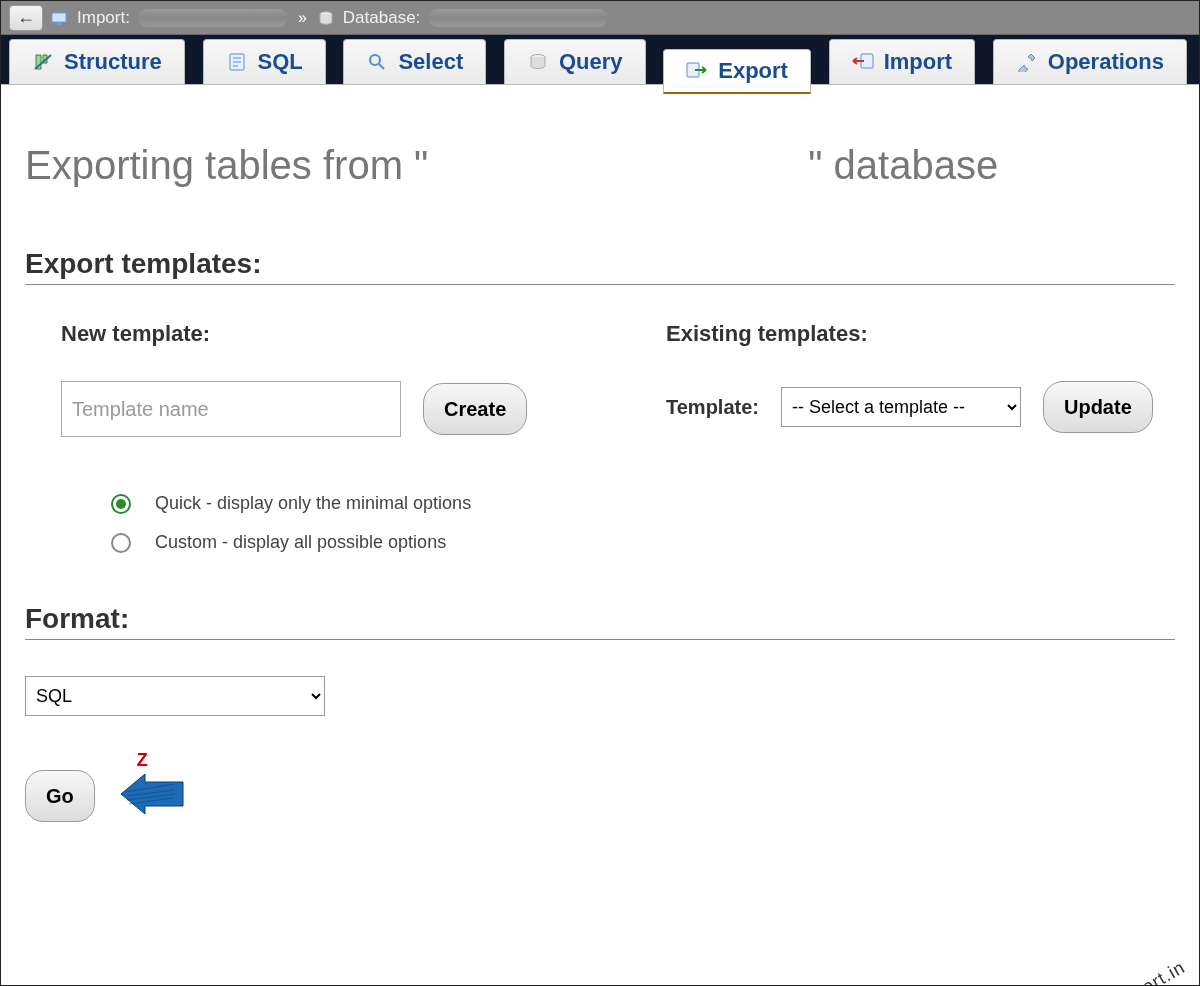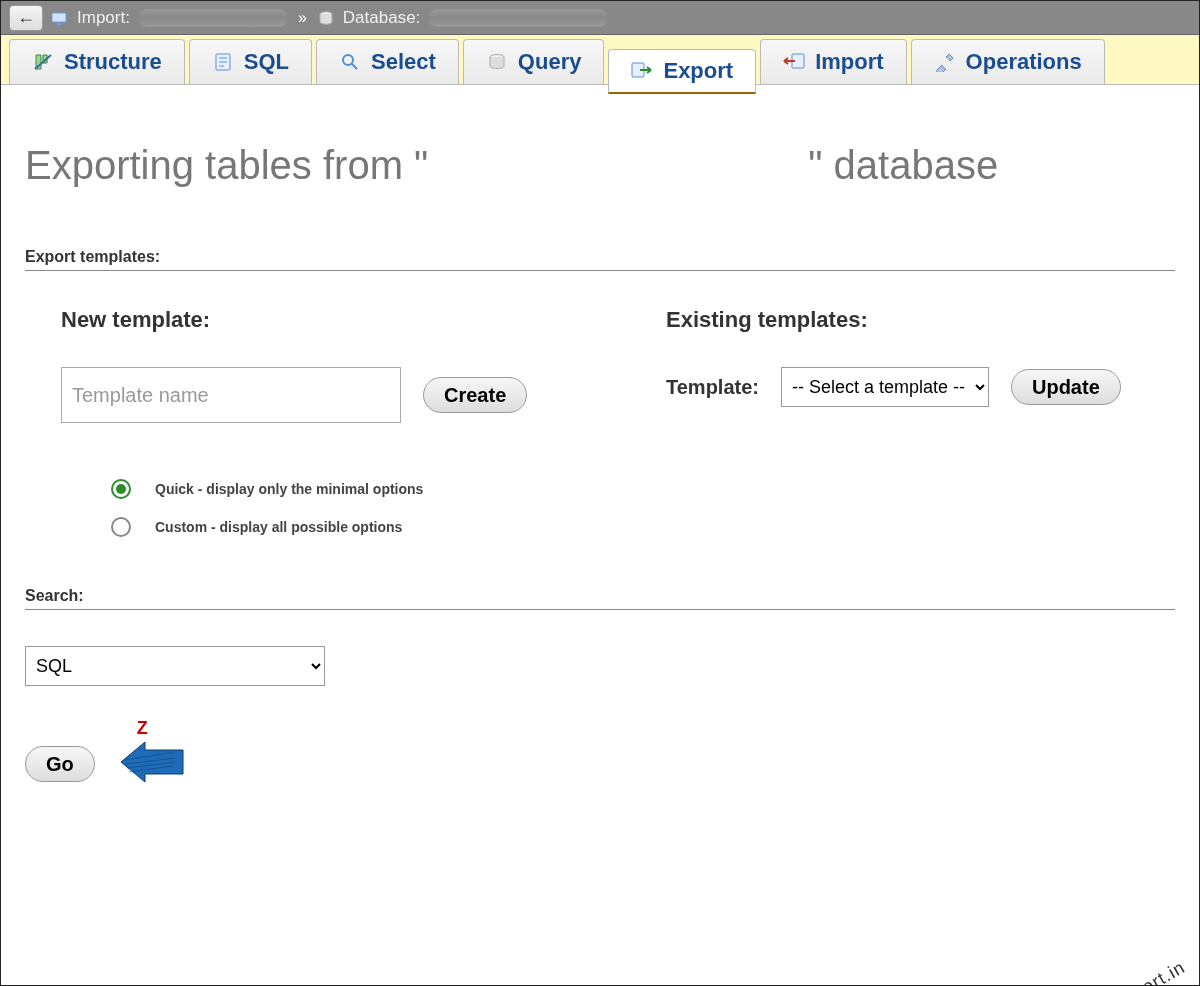--- a/index.html
+++ b/index.html
@@ -38,24 +38,25 @@
     .bc-sep { color: #fff; font-size: 16px; padding: 0 2px;}
     .bc-redacted {
       display:inline-block; height:18px;
       background: linear-gradient(#999,#888,#999);
       border-radius:10px; filter: blur(0.5px);
     }
     
     .tabs {
       display: flex;
       padding: 0 8px;
-      background: #fef9c3;
+      background: #0f172a;
       border-bottom: 1px solid #bbb;
       height: 50px;
       align-items: stretch;
+      justify-content: space-between;
     }
     .tab {
       display: flex;
       align-items: center;
       gap: 10px;
       padding: 0 22px;
       cursor: pointer;
       font-size: 22px;
       font-weight: 700;
       color: #1a4d8f;
@@ -75,21 +76,21 @@
     .tab .ticon { width:22px; height:22px; display:flex; align-items:center; justify-content:center; }
     
     .content { padding: 30px 24px 0 24px; }
     h1 {
       font-size: 40px;
       font-weight: 400;
       color: #777;
       margin: 28px 0 60px;
     }
     .section-title {
-      font-size: 16px;
+      font-size: 28px;
       font-weight: 700;
       color: #333;
       border-bottom: 1px solid #888;
       padding-bottom: 4px;
       margin-bottom: 36px;
     }
     .templates-row {
       display: flex;
       gap: 60px;
       margin-bottom: 56px;
@@ -101,37 +102,37 @@
       height: 56px;
       padding: 0 10px;
       font-size: 20px;
       color: #999;
       border: 1px solid #aaa;
       width: 340px;
       background:#fff;
     }
     input[type=text]::placeholder { color:#999; }
     .btn {
-      height: 36px; padding: 0 20px;
+      height: 52px; padding: 0 20px;
       font-size: 20px; font-weight: 700;
       background: linear-gradient(#f7f7f7,#ddd);
       border: 1px solid #999; border-radius: 20px;
       cursor: pointer;
     }
     .label-inline { font-size: 20px; font-weight: bold; }
     select {
       height: 40px; font-size: 18px;
       border: 1px solid #999;
       padding: 0 6px;
       background:#fff;
     }
     .radio-group { margin: 0 0 50px 86px; }
     .radio-row {
       display:flex; align-items:center; gap:24px;
-      font-size:14px; color:#444; margin-bottom:18px;font-weight:bold;
+      font-size:18px; color:#444; margin-bottom:18px;
     }
     .radio {
       width:20px; height:20px; border:2px solid #888;
       border-radius:50%; display:flex;
       align-items:center; justify-content:center;
       cursor: pointer;
     }
     .radio.checked { border-color:#2a8c2a; }
     .radio.checked::after {
       content:""; width:10px; height:10px; border-radius:50%;
@@ -257,40 +258,40 @@
       <div class="subhead">New template:</div>
       <div class="form-line">
         <input type="text" placeholder="Template name" style="">
         <button class="btn">Create</button>
       </div>
     </div>
     <div class="templates-col">
       <div class="subhead">Existing templates:</div>
       <div class="form-line">
         <span class="label-inline">Template:</span>
-        <select style="width:208px">
+        <select style="width:240px">
           <option>-- Select a template --</option>
         </select>
         <button class="btn">Update</button>
       </div>
     </div>
   </div>
 
   <div class="radio-group">
     <div class="radio-row">
       <span class="radio checked"></span>
       <span>Quick - display only the minimal options</span>
     </div>
     <div class="radio-row">
       <span class="radio"></span>
       <span>Custom - display all possible options</span>
     </div>
   </div>
 
-  <div class="section-title">Search:</div>
+  <div class="section-title">Format:</div>
   <div style="margin-top:30px">
     <select style="width:300px">
       <option>SQL</option>
     </select>
   </div>
 
   <div class="bottom-row">
     <button class="btn" style="border-radius:18px;padding:0 20px">Go</button>
     <span class="arrow-scribble">
       <span class="zlabel">Z</span>

